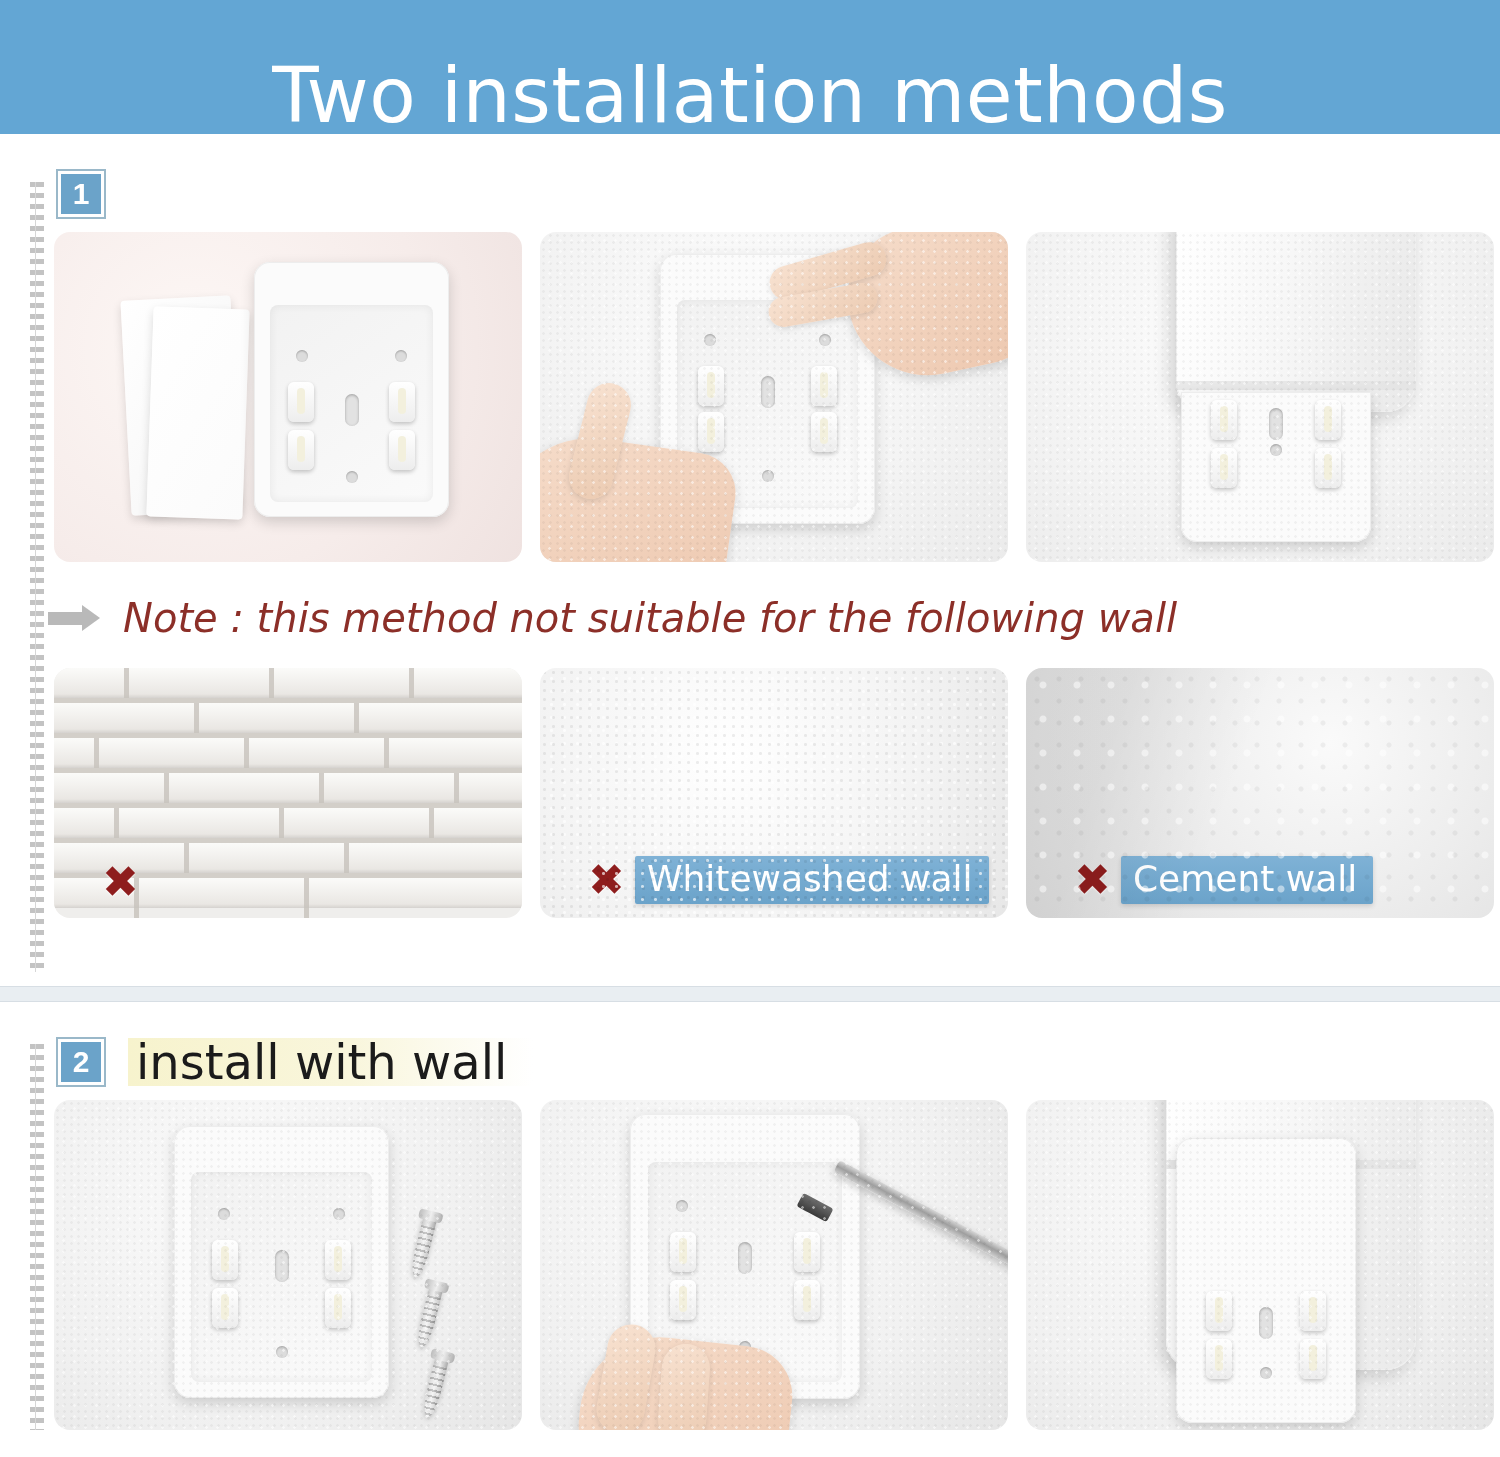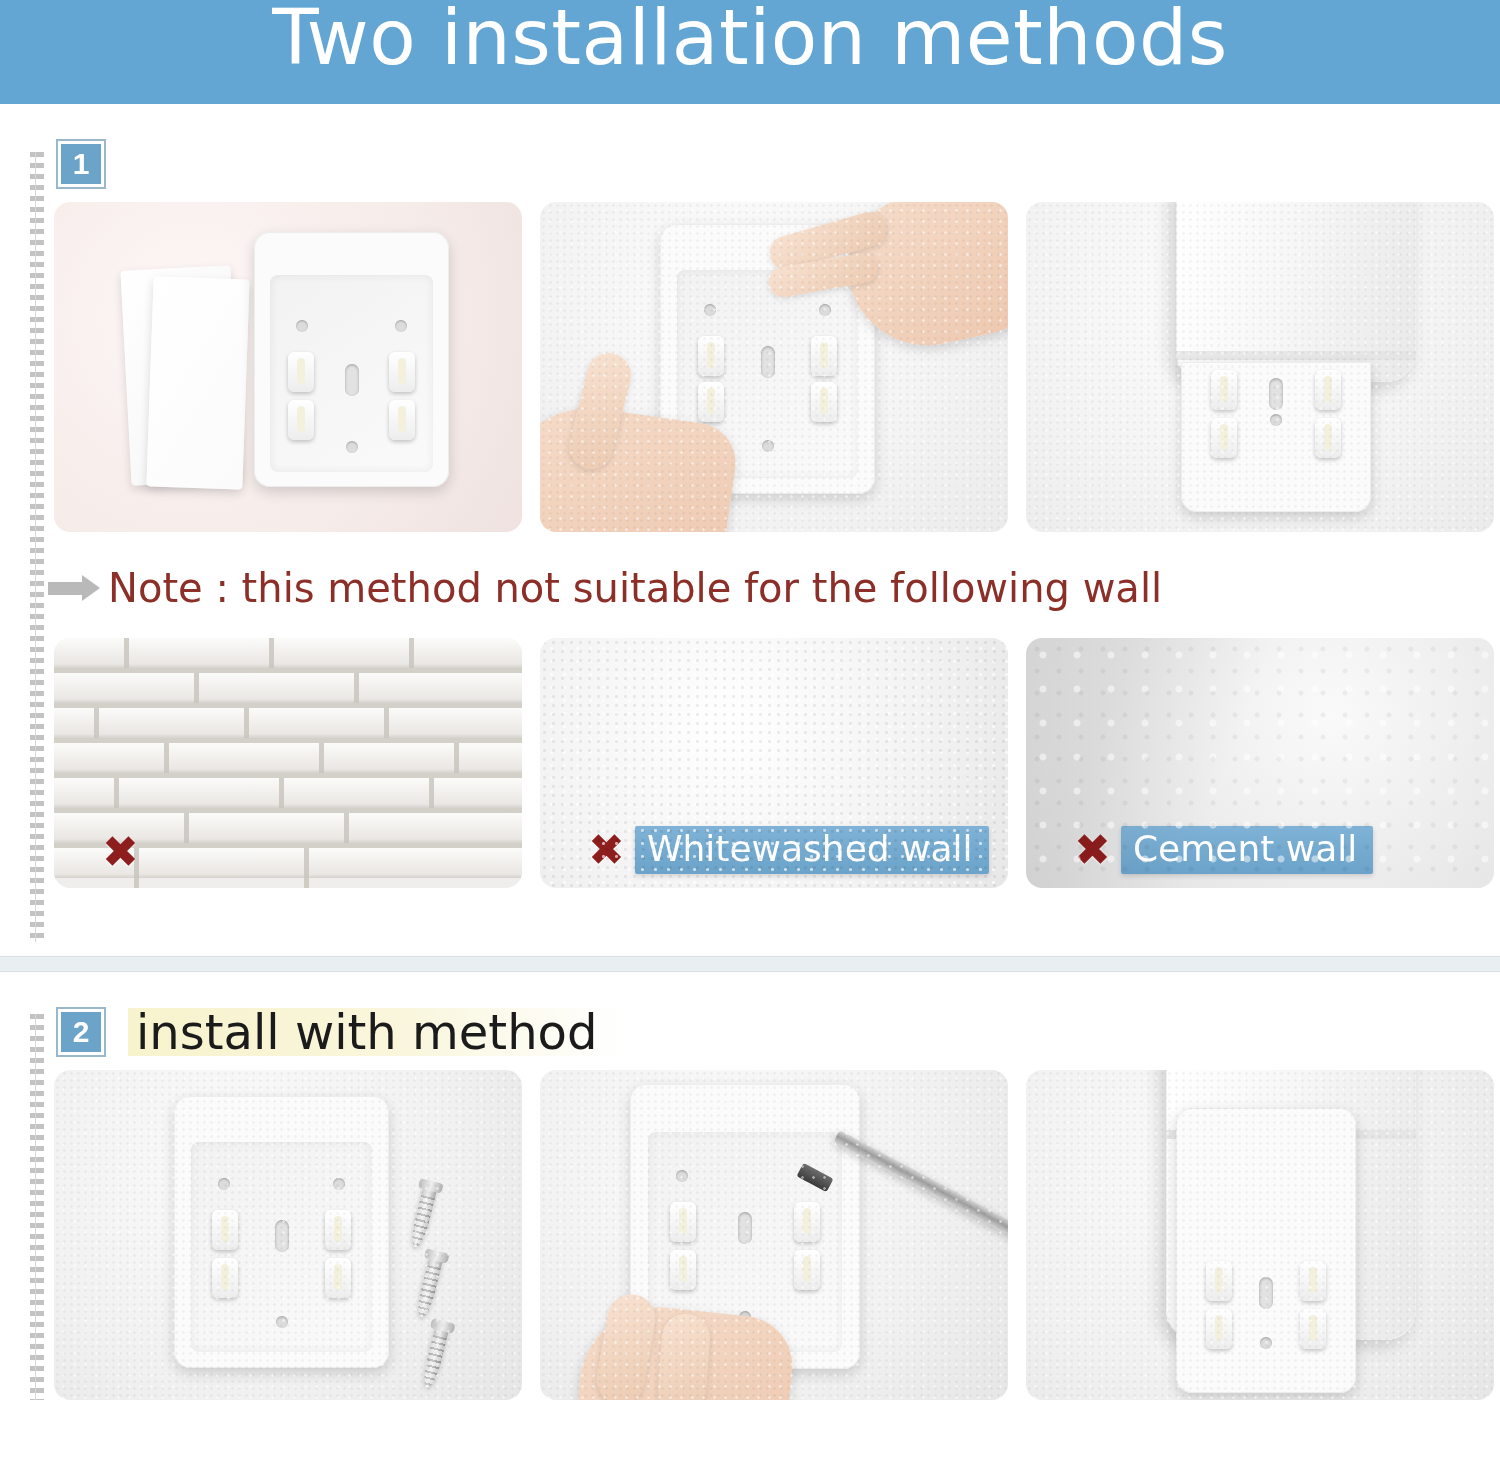--- a/index.html
+++ b/index.html
@@ -11,24 +11,24 @@
     height: 1457px;
     background: #ffffff;
     font-family: "Liberation Sans", sans-serif;
     overflow: hidden;
     position: relative;
   }
 
   
   .header {
     width: 1500px;
-    height: 104px;
+    height: 134px;
     background: #63a6d4;
     display: flex;
-    align-items: flex-start;
+    align-items: flex-end;
     justify-content: center;
   }
   .header-title {
     color: #ffffff;
     font-size: 76px;
     font-weight: 400;
     letter-spacing: 0.5px;
     line-height: 1;
     font-family: "DejaVu Sans", sans-serif;
   }
@@ -307,25 +307,26 @@
   }
   .note-arrow .head {
     position: absolute;
     right: 2px; top: 0;
     width: 0; height: 0;
     border-top: 13px solid transparent;
     border-bottom: 13px solid transparent;
     border-left: 18px solid #b9b9b9;
   }
   .note-text {
-    margin-left: 6px;
+    margin-left: 21px;
     color: #8c2f28;
     font-size: 40px;
     font-family: "DejaVu Sans", sans-serif;
     white-space: nowrap;
+    font-style: italic;
   }
 
   
   .wall-photo {
     width: 468px;
     height: 250px;
     border-radius: 16px;
     position: relative;
     overflow: hidden;
     flex: none;
@@ -549,21 +550,21 @@
 </div>
 
 <div class="section-divider"></div>
 
 <div class="section section-2">
   <div class="tear-strip" style="top:20px;bottom:0;"></div>
 
   <div class="step-head">
     <div class="step-badge">2</div>
     <div class="step-title-wrap">
-      <span class="step-title">install with method</span>
+      <span class="step-title">install with wall</span>
     </div>
   </div>
 
   <div class="photo-row">
 
     <div class="photo bg-texwall">
       <div class="plate" style="left:120px;top:26px;width:215px;height:272px;">
         <div class="inner"></div>
         <div class="hole" style="left:44px;top:82px;"></div>
         <div class="hole" style="right:44px;top:82px;"></div>

